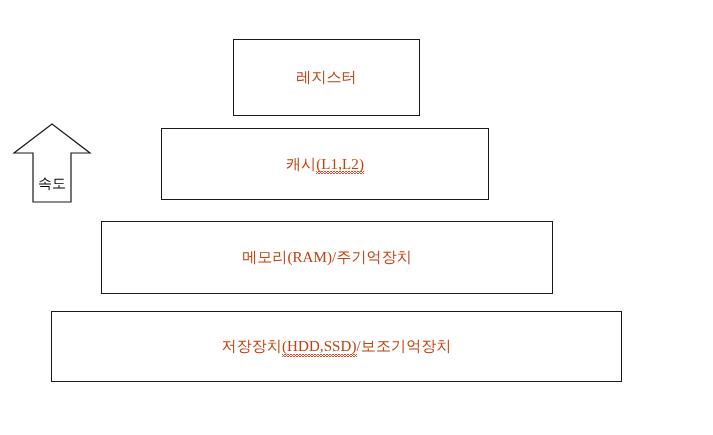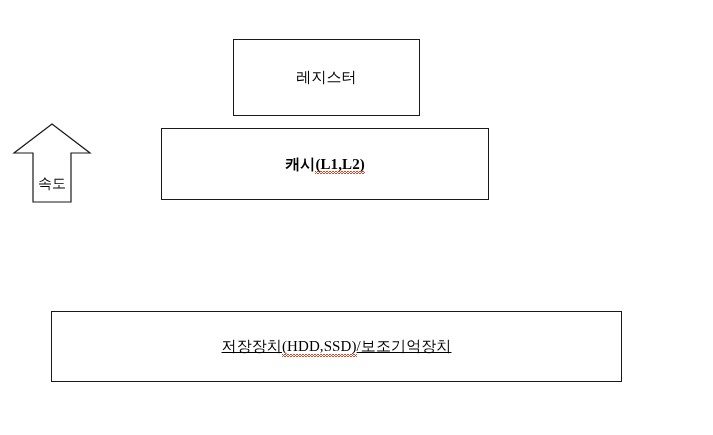--- a/index.html
+++ b/index.html
@@ -24,21 +24,21 @@
     box-sizing: border-box;
     border: 1px solid #1a1a1a;
     background: #ffffff;
     display: flex;
     align-items: center;
     justify-content: center;
   }
   .tier-label {
     font-size: 15px;
     line-height: 1.1;
-    color: #000000;
+    color: #c2410c;
     white-space: nowrap;
     letter-spacing: 0.1px;
   }
   
   .squiggle {
     position: relative;
     display: inline-block;
   }
   .squiggle::after {
     content: "";
@@ -73,26 +73,29 @@
 </style>
 </head>
 <body>
 
 <div id="canvas">
 
   <div class="tier-box" style="left:233px; top:39px; width:187px; height:77px;">
     <span class="tier-label">레지스터</span>
   </div>
 
-  <div class="tier-box" style="left:161px; top:128px; width:328px; height:72px;font-weight:bold;">
+  <div class="tier-box" style="left:161px; top:128px; width:328px; height:72px;">
     <span class="tier-label"><span>캐시</span><span class="squiggle">(L1,L2)</span></span>
   </div>
 
+  <div class="tier-box" style="left:101px; top:221px; width:452px; height:73px;">
+    <span class="tier-label">메모리(RAM)/주기억장치</span>
+  </div>
 
-  <div class="tier-box" style="left:51px; top:311px; width:571px; height:71px;text-decoration:underline;">
+  <div class="tier-box" style="left:51px; top:311px; width:571px; height:71px;">
     <span class="tier-label"><span>저장장치</span><span class="squiggle">(HDD,SSD)</span><span>/보조기억장치</span></span>
   </div>
 
   <div class="arrow-wrap" style="left:13px; top:124px; width:78px; height:79px;">
     <svg width="78" height="79" viewBox="0 0 78 79" aria-hidden="true">
       <polygon points="39,0 77,29 58,29 58,78 20,78 20,29 1,29" fill="#ffffff" stroke="#1a1a1a" stroke-width="1.2" stroke-linejoin="miter"></polygon>
     </svg>
     <span class="arrow-text" style="left:0; top:28px; width:78px;margin-top:25px;">속도</span>
   </div>
 

